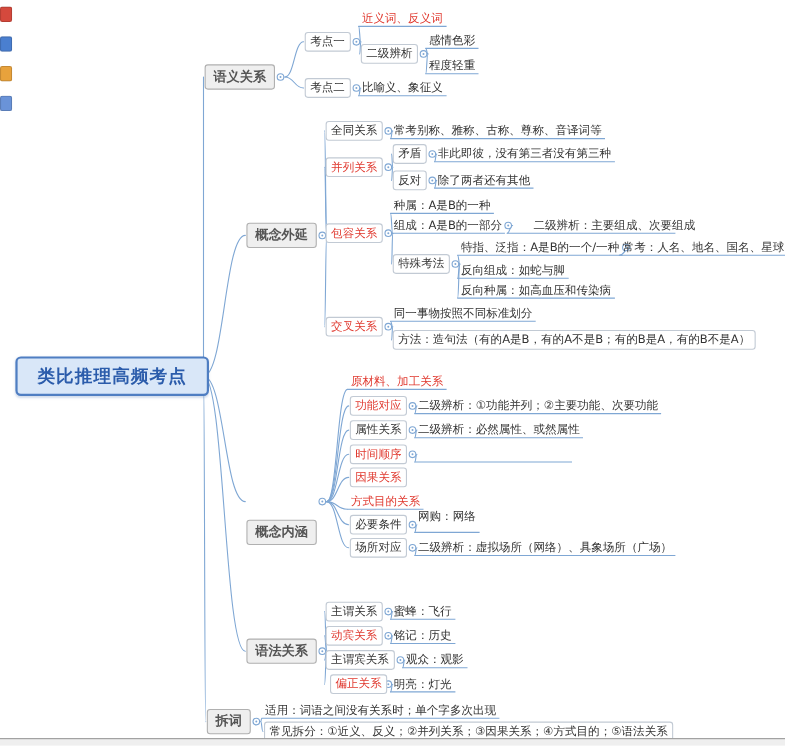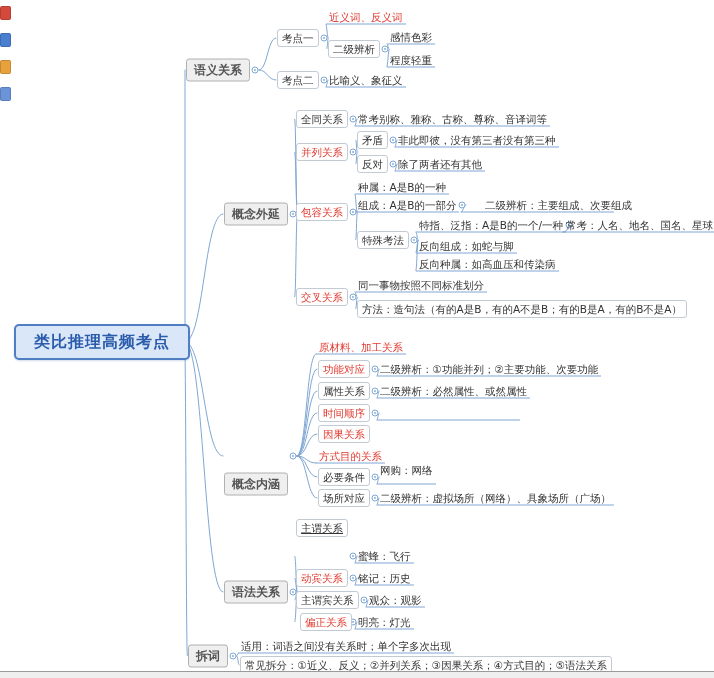--- a/index.html
+++ b/index.html
@@ -215,21 +215,21 @@
       <div class="node text" style="left: 379px; top: 369px;">二级辨析：①功能并列；②主要功能、次要功能</div>
       <div class="node box" style="left: 318px; top: 391px;">属性关系</div>
       <div class="node text" style="left: 379px; top: 391px;">二级辨析：必然属性、或然属性</div>
       <div class="node redbox" style="left: 318px; top: 413px;">时间顺序</div>
       <div class="node redbox" style="left: 318px; top: 434px;">因果关系</div>
       <div class="node red" style="left: 318px; top: 456px;">方式目的关系</div>
       <div class="node box" style="left: 318px; top: 477px;">必要条件</div>
       <div class="node text" style="left: 379px; top: 470px; text-align: right;">网购：网络</div>
       <div class="node box" style="left: 318px; top: 498px;">场所对应</div>
       <div class="node text" style="left: 379px; top: 498px;">二级辨析：虚拟场所（网络）、具象场所（广场）</div>
-      <div class="node box" style="left: 296px; top: 528px; text-decoration: underline;">主谓关系</div>
+      <div class="node box" style="left: 296px; top: 556px;">主谓关系</div>
       <div class="node text" style="left: 357px; top: 556px;">蜜蜂：飞行</div>
       <div class="node redbox" style="left: 296px; top: 578px;">动宾关系</div>
       <div class="node text" style="left: 357px; top: 578px;">铭记：历史</div>
       <div class="node box" style="left: 296px; top: 600px;">主谓宾关系</div>
       <div class="node text" style="left: 368px; top: 600px;">观众：观影</div>
       <div class="node redbox" style="left: 300px; top: 622px;">偏正关系</div>
       <div class="node text" style="left: 357px; top: 622px;">明亮：灯光</div>
       <div class="node box" style="left: 240px; top: 665px;">常见拆分：①近义、反义；②并列关系；③因果关系；④方式目的；⑤语法关系</div>
       <div class="node text" style="left: 240px; top: 646px;">适用：词语之间没有关系时；单个字多次出现</div>
     </div>

